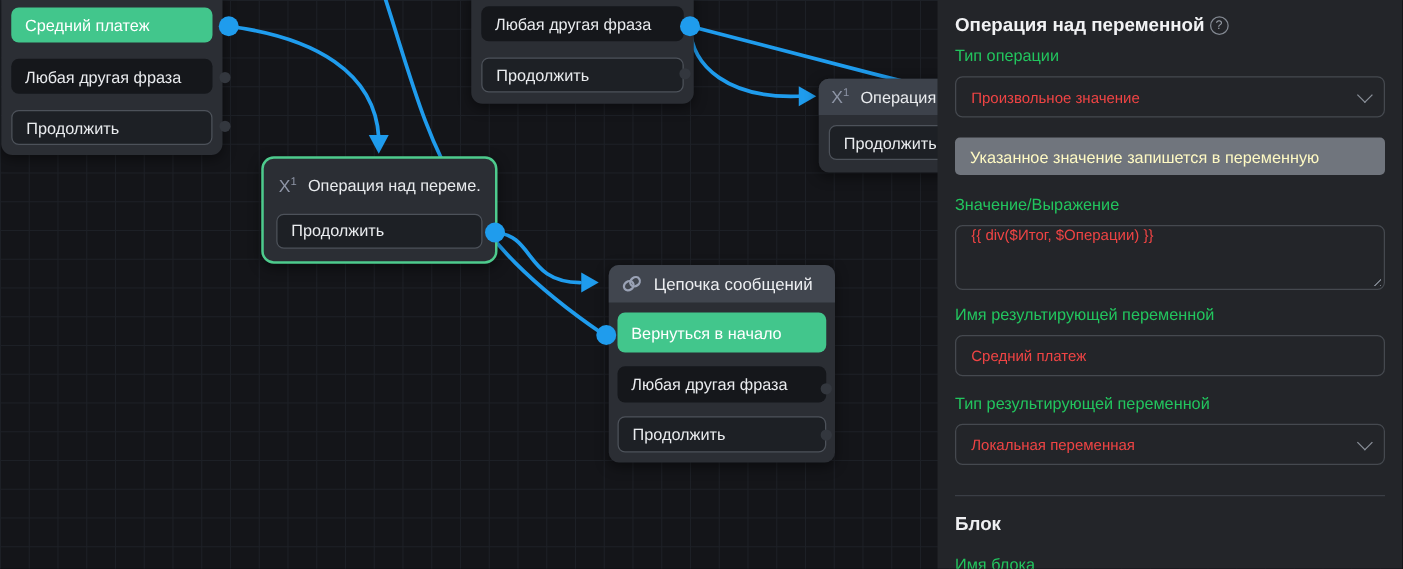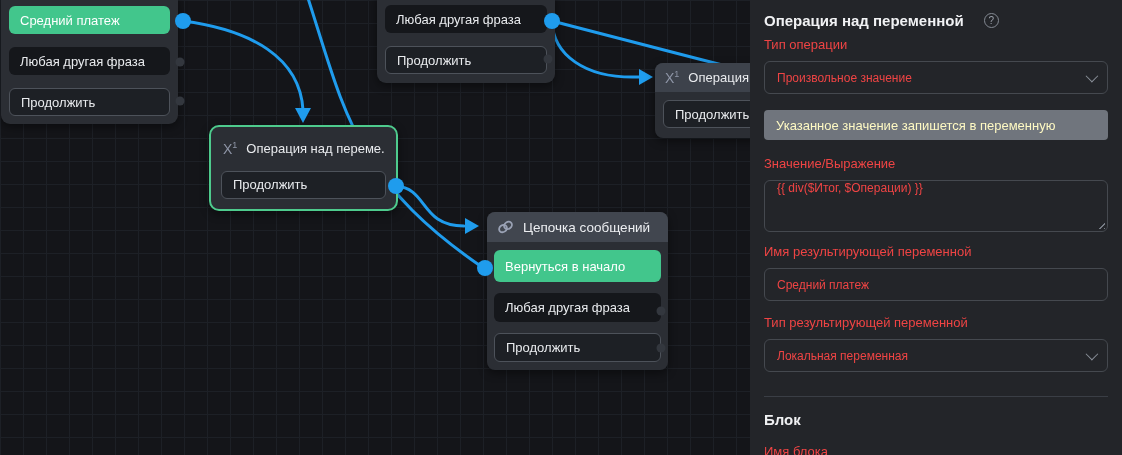--- a/index.html
+++ b/index.html
@@ -63,26 +63,26 @@
   #node-chain .nrow:last-child{margin-bottom:0;}
   #node-chain .nrow.green{height:32px;}
   #node-chain .nrow.dark, #node-chain .nrow.outline{height:29px;}
 
   .link-icon{display:inline-flex;flex:0 0 auto;}
 
   
   #panel{position:absolute;left:750px;top:0;width:372px;height:455px;z-index:10;
          background:#232529;box-sizing:border-box;padding:12px 14px 0 14px;
          color:#c7cbd1;}
-  .p-title{display:flex;align-items:center;gap:20px;margin-bottom:8px;}
+  .p-title{display:flex;align-items:center;gap:4px;margin-bottom:8px;}
   .p-title span.t{font-size:15px;font-weight:bold;color:#f1f2f4;}
   .help{width:15px;height:15px;border:1px solid #848a93;border-radius:50%;
         display:inline-flex;align-items:center;justify-content:center;
         font-size:10px;color:#9aa0a9;box-sizing:border-box;}
-  .p-label{font-size:13px;color:#ef4444;margin:0 0 9px 0;}
+  .p-label{font-size:13px;color:#22c55e;margin:0 0 9px 0;}
   .field{box-sizing:border-box;width:344px;border:1px solid #45494f;border-radius:6px;
          background:#232529;color:#ef4444;font-size:12px;display:flex;
          align-items:center;padding:0 12px;position:relative;}
   .field.select{height:33px;justify-content:space-between;margin-bottom:16px;}
   .chev{width:8px;height:8px;border-right:1.6px solid #8a9099;border-bottom:1.6px solid #8a9099;
         transform:rotate(45deg) translateY(-2px);flex:0 0 auto;}
   .infobox{box-sizing:border-box;width:344px;height:30px;background:#70757d;border-radius:4px;
         color:#fef9c3;font-size:13px;display:flex;align-items:center;
         padding:0 12px;margin-bottom:16px;white-space:nowrap;overflow:hidden;}
   textarea.field{height:52px;resize:none;padding:0 12px;margin:0 0 12px 0;

